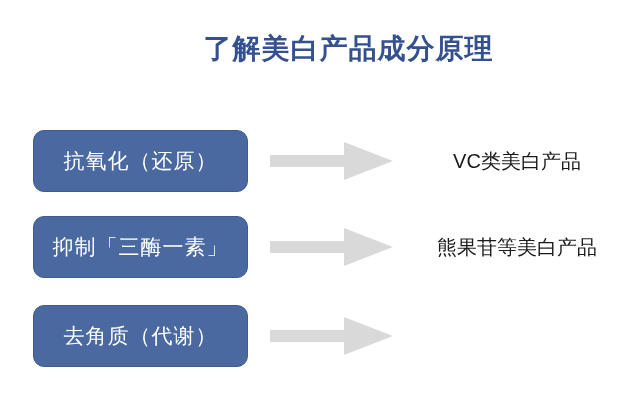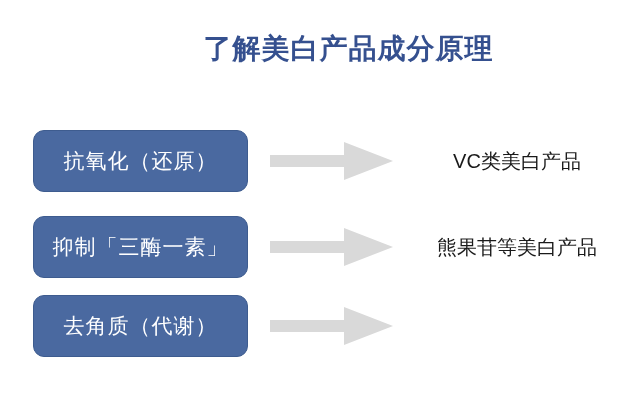--- a/index.html
+++ b/index.html
@@ -29,21 +29,21 @@
   }
   .row {
     position: absolute;
     left: 33px;
     height: 62px;
     display: flex;
     align-items: center;
   }
   .row-1 { top: 130px; }
   .row-2 { top: 216px; }
-  .row-3 { top: 295px; }
+  .row-3 { top: 305px; }
   .mech-box {
     width: 215px;
     height: 62px;
     box-sizing: border-box;
     background: var(--box-fill, #4a69a0);
     border: 1px solid var(--box-border, #3e5c8f);
     border-radius: 11px;
     display: flex;
     align-items: center;
     justify-content: center;

